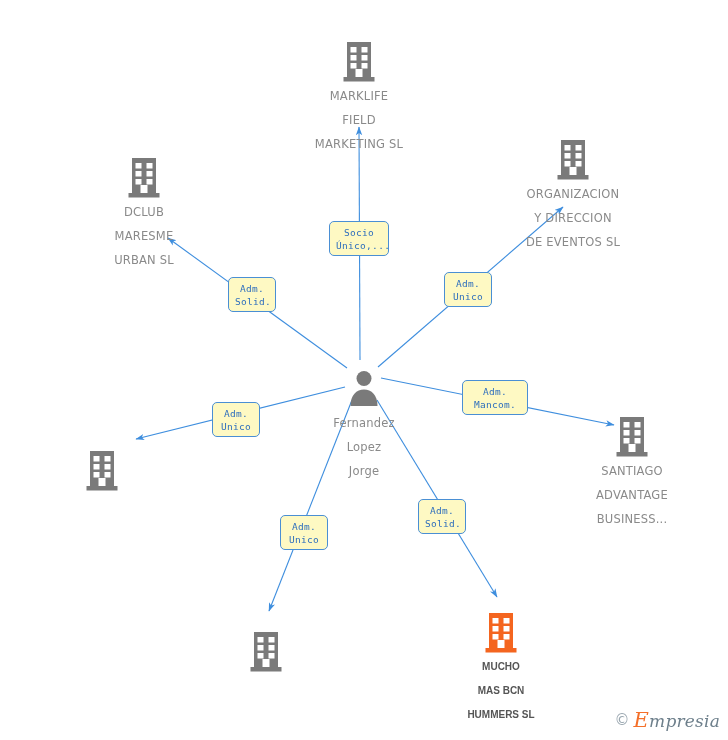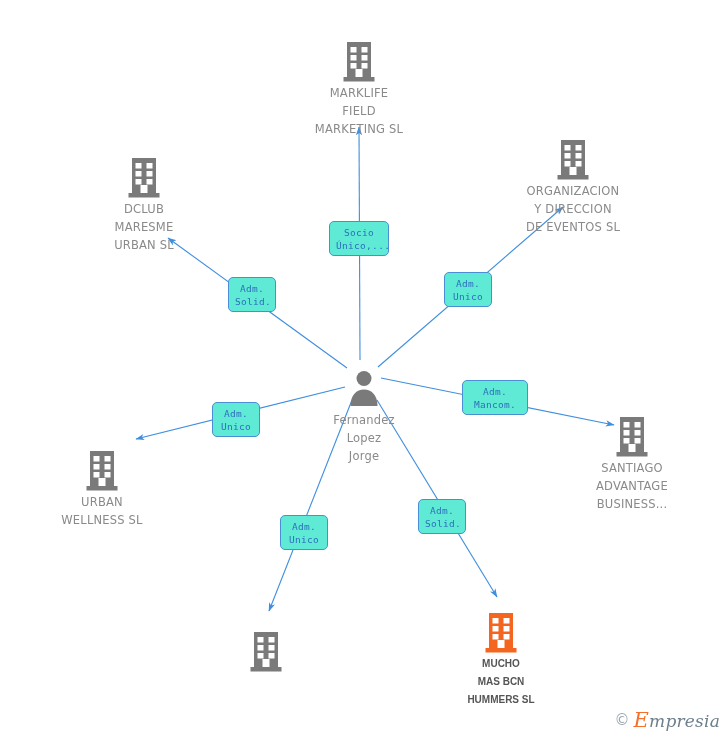--- a/index.html
+++ b/index.html
@@ -26,21 +26,21 @@
     width: 728px;
     height: 740px;
     pointer-events: none;
   }
   
   .node {
     position: absolute;
     width: 160px;
     margin-left: -80px;
     text-align: center;
-    line-height: 18px;
+    line-height: 24px;
   }
   .node .icon-wrap {
     display: block;
     height: 42px;
     line-height: 0;
   }
   .node .label {
     display: block;
     font-size: 11.5px;
     color: #8a8a8a;
@@ -56,21 +56,21 @@
     font-size: 10px;
     letter-spacing: 0;
   }
   .node-inner { display: flex; flex-direction: column; align-items: center; }
   .node.label-above .node-inner { flex-direction: column-reverse; }
 
   
   .rel-label {
     position: absolute;
     box-sizing: border-box;
-    background: #5eead4;
+    background: #fef9c3;
     border: 1px solid #4a8fd4;
     border-radius: 5px;
     color: #2f6fbd;
     font-family: "DejaVu Sans Mono", monospace;
     font-size: 9.5px;
     line-height: 13px;
     text-align: center;
     padding: 4px 6px 4px 6px;
     white-space: pre-line;
     letter-spacing: 0.3px;
@@ -215,22 +215,20 @@
     <rect x="4" y="1" width="24" height="36" fill="#7a7a7a"></rect>
     <rect x="7.5" y="6" width="6" height="5.5" fill="#fff"></rect>
               <rect x="18.5" y="6" width="6" height="5.5" fill="#fff"></rect>
               <rect x="7.5" y="14" width="6" height="5.5" fill="#fff"></rect>
               <rect x="18.5" y="14" width="6" height="5.5" fill="#fff"></rect>
               <rect x="7.5" y="22" width="6" height="5.5" fill="#fff"></rect>
               <rect x="18.5" y="22" width="6" height="5.5" fill="#fff"></rect>
     <rect x="12.5" y="28" width="7" height="9" fill="#fff"></rect>
     <rect x="0.5" y="36" width="31" height="4.5" fill="#7a7a7a"></rect>
   </svg></span>
-       <span class="label">URBAN
-WELLNESS SL</span>
      </div>
       </div>
       <div class="node" style="left: 266px; top: 631px;">
         <div class="node-inner">
        <span class="icon-wrap"><svg width="32" height="42" viewBox="0 0 32 42">
     <rect x="4" y="1" width="24" height="36" fill="#7a7a7a"></rect>
     <rect x="7.5" y="6" width="6" height="5.5" fill="#fff"></rect>
               <rect x="18.5" y="6" width="6" height="5.5" fill="#fff"></rect>
               <rect x="7.5" y="14" width="6" height="5.5" fill="#fff"></rect>
               <rect x="18.5" y="14" width="6" height="5.5" fill="#fff"></rect>

